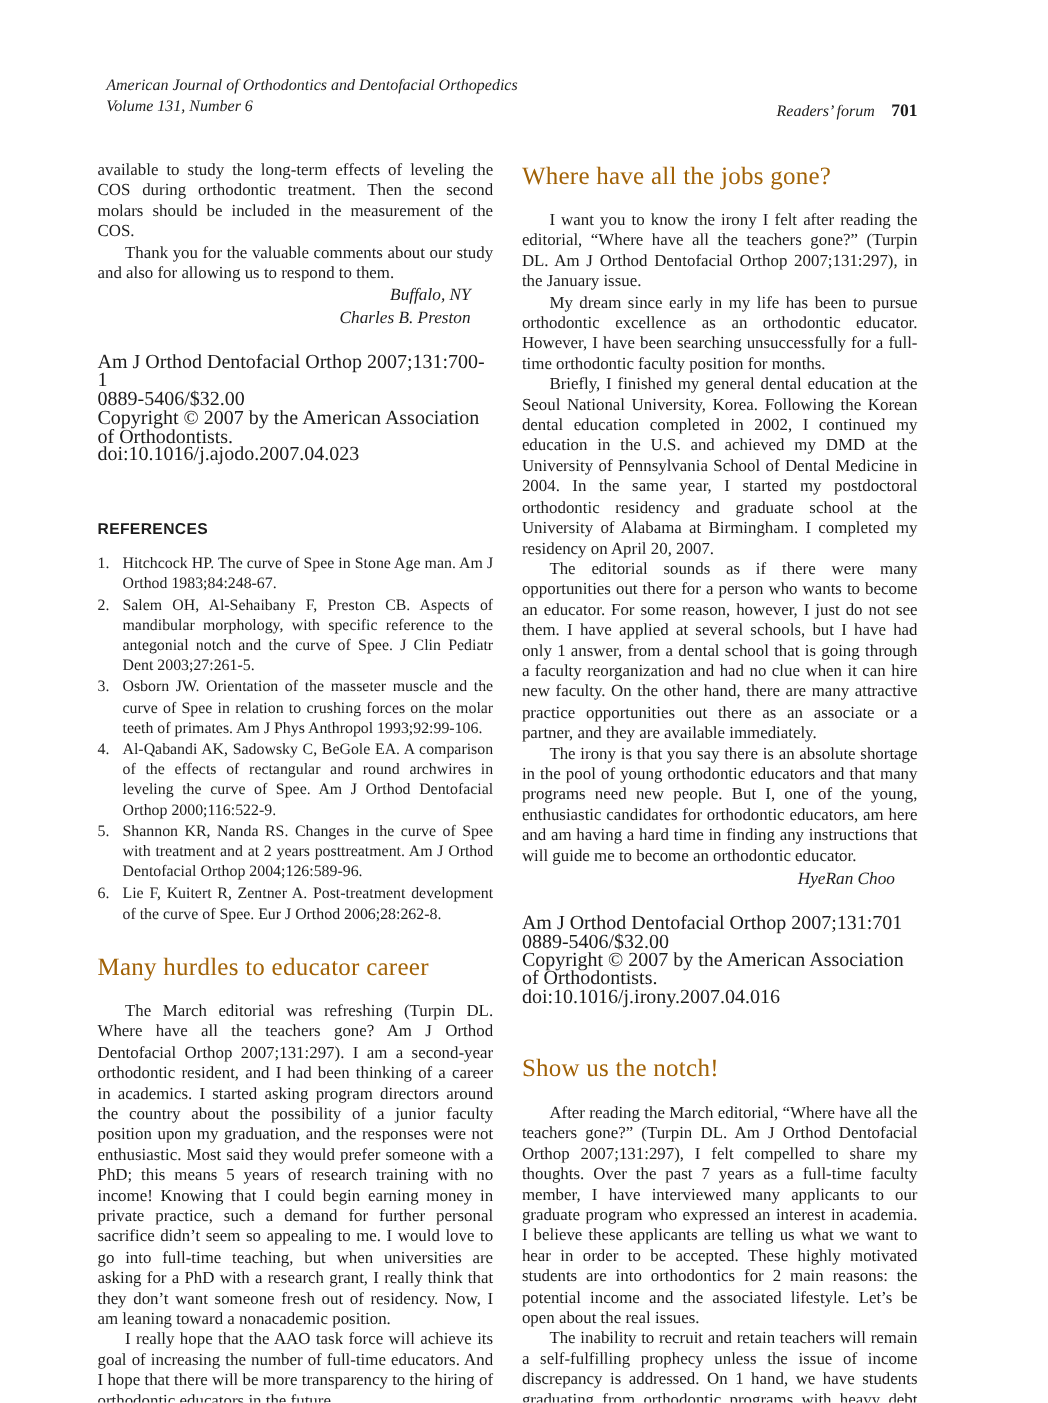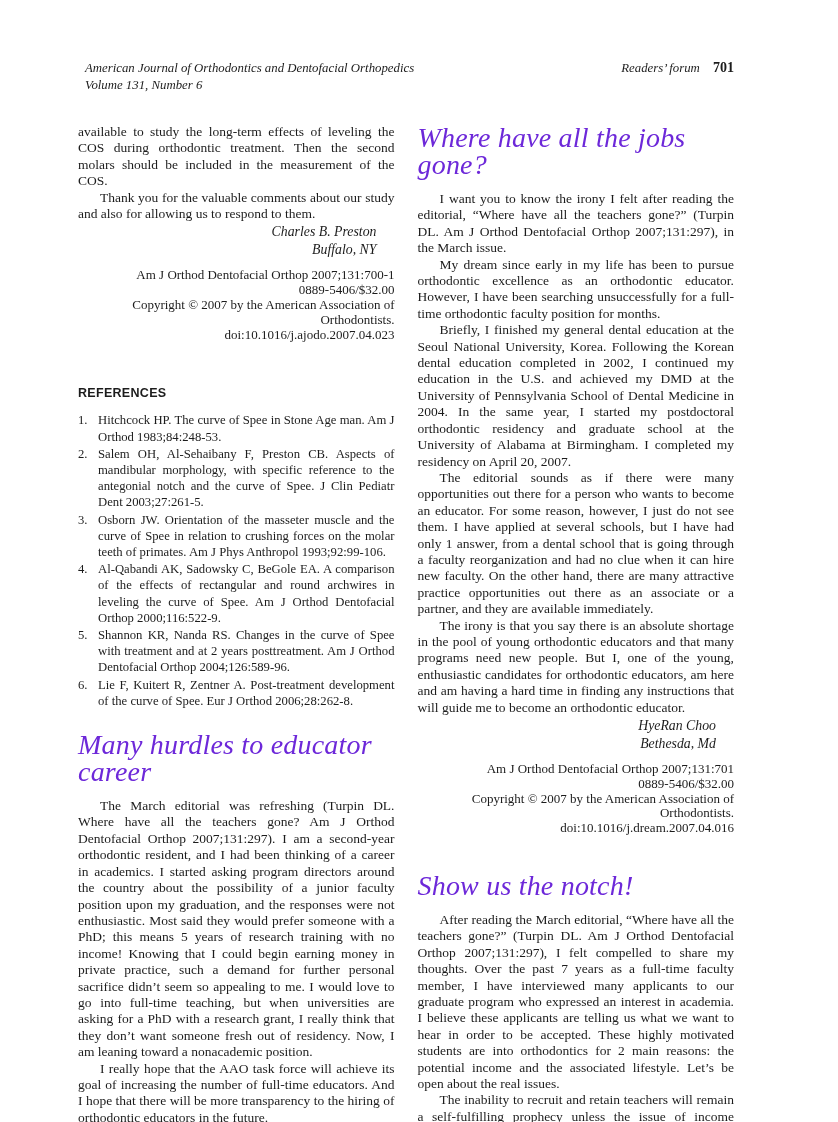--- a/index.html
+++ b/index.html
@@ -15,47 +15,47 @@
     width:802px;height:1122px;
     padding:60px 68px 0 78px;
   }
   
   .runhead{
     display:flex;justify-content:space-between;align-items:flex-start;
     padding-left:7px;
     margin-bottom:30px;
   }
   .runhead-left{font-style:italic;font-size:12.8px;line-height:17px;}
-  .runhead-right{font-size:12.8px;white-space:nowrap;}
+  .runhead-right{font-size:12.8px;white-space:nowrap;margin-top:22px;}
   .runhead-right .forum{font-style:italic;}
   .runhead-right .pageno{font-style:normal;font-weight:bold;font-size:14px;margin-left:10px;}
   
   .columns{display:flex;gap:23px;}
   .col{flex:1;min-width:0;}
   
   .para{
     font-size:13.5px;line-height:16.4px;
     text-align:justify;
     margin:0;
   }
   .para.indent{text-indent:22px;}
   .signature{
     text-align:right;font-style:italic;
     font-size:13.8px;line-height:18px;
     margin:1px 18px 0 0;
   }
   .footnote{
-    font-size:13px;line-height:14.8px;
-    margin-top:9px;
-    text-align:right;
+    font-size:16px;line-height:14.8px;
+    margin-top:20px;
+    text-align:left;
   }
   .letter-title{
-    font-size:28px;font-weight:normal;
+    font-size:20px;font-weight:normal;
     line-height:27px;letter-spacing:.2px;
-    margin:0 0 13px 0;color:#6d28d9;font-style:italic;
+    margin:0 0 13px 0;color:#a16207;
   }
   
   .refs-heading{
     font-family:"Liberation Sans","DejaVu Sans",sans-serif;
     font-weight:bold;font-size:12.5px;letter-spacing:.3px;
     margin:44px 0 12px 0;
   }
   .ref-item{
     display:flex;
     font-size:12.7px;line-height:16.2px;
@@ -84,36 +84,36 @@
   </div>
 
   <div class="columns">
 
     <div class="col">
 
       <div>
         <p class="para">available to study the long-term effects of leveling the COS during orthodontic treatment. Then the second molars should be included in the measurement of the COS.</p>
         <p class="para indent">Thank you for the valuable comments about our study and also for allowing us to respond to them.</p>
         <div class="signature">
+          <div>Buffalo, NY</div>
           <div>Charles B. Preston</div>
-          <div>Buffalo, NY</div>
         </div>
         <div class="footnote">
           <div>Am J Orthod Dentofacial Orthop 2007;131:700-1</div>
           <div>0889-5406/$32.00</div>
           <div>Copyright © 2007 by the American Association of Orthodontists.</div>
           <div>doi:10.1016/j.ajodo.2007.04.023</div>
         </div>
       </div>
 
       <div>
         <div class="refs-heading">REFERENCES</div>
         <div class="ref-item">
           <span class="ref-num">1.</span>
-          <span class="ref-text">Hitchcock HP. The curve of Spee in Stone Age man. Am J Orthod 1983;84:248-53.</span>
+          <span class="ref-text">Hitchcock HP. The curve of Spee in Stone Age man. Am J Orthod 1983;84:248-67.</span>
         </div>
         <div class="ref-item">
           <span class="ref-num">2.</span>
           <span class="ref-text">Salem OH, Al-Sehaibany F, Preston CB. Aspects of mandibular morphology, with specific reference to the antegonial notch and the curve of Spee. J Clin Pediatr Dent 2003;27:261-5.</span>
         </div>
         <div class="ref-item">
           <span class="ref-num">3.</span>
           <span class="ref-text">Osborn JW. Orientation of the masseter muscle and the curve of Spee in relation to crushing forces on the molar teeth of primates. Am J Phys Anthropol 1993;92:99-106.</span>
         </div>
         <div class="ref-item">
@@ -144,34 +144,33 @@
 
         </div>
       </div>
 
     </div>
 
     <div class="col">
 
       <div>
         <h1 class="letter-title">Where have all the jobs gone?</h1>
-        <p class="para indent">I want you to know the irony I felt after reading the editorial, “Where have all the teachers gone?” (Turpin DL. Am J Orthod Dentofacial Orthop 2007;131:297), in the March issue.</p>
+        <p class="para indent">I want you to know the irony I felt after reading the editorial, “Where have all the teachers gone?” (Turpin DL. Am J Orthod Dentofacial Orthop 2007;131:297), in the January issue.</p>
         <p class="para indent">My dream since early in my life has been to pursue orthodontic excellence as an orthodontic educator. However, I have been searching unsuccessfully for a full-time orthodontic faculty position for months.</p>
         <p class="para indent">Briefly, I finished my general dental education at the Seoul National University, Korea. Following the Korean dental education completed in 2002, I continued my education in the U.S. and achieved my DMD at the University of Pennsylvania School of Dental Medicine in 2004. In the same year, I started my postdoctoral orthodontic residency and graduate school at the University of Alabama at Birmingham. I completed my residency on April 20, 2007.</p>
         <p class="para indent">The editorial sounds as if there were many opportunities out there for a person who wants to become an educator. For some reason, however, I just do not see them. I have applied at several schools, but I have had only 1 answer, from a dental school that is going through a faculty reorganization and had no clue when it can hire new faculty. On the other hand, there are many attractive practice opportunities out there as an associate or a partner, and they are available immediately.</p>
         <p class="para indent">The irony is that you say there is an absolute shortage in the pool of young orthodontic educators and that many programs need new people. But I, one of the young, enthusiastic candidates for orthodontic educators, am here and am having a hard time in finding any instructions that will guide me to become an orthodontic educator.</p>
         <div class="signature">
           <div>HyeRan Choo</div>
-          <div>Bethesda, Md</div>
         </div>
         <div class="footnote">
           <div>Am J Orthod Dentofacial Orthop 2007;131:701</div>
           <div>0889-5406/$32.00</div>
           <div>Copyright © 2007 by the American Association of Orthodontists.</div>
-          <div>doi:10.1016/j.dream.2007.04.016</div>
+          <div>doi:10.1016/j.irony.2007.04.016</div>
         </div>
       </div>
 
       <div class="section-money">
         <h1 class="letter-title">Show us the notch!</h1>
         <p class="para indent">After reading the March editorial, “Where have all the teachers gone?” (Turpin DL. Am J Orthod Dentofacial Orthop 2007;131:297), I felt compelled to share my thoughts. Over the past 7 years as a full-time faculty member, I have interviewed many applicants to our graduate program who expressed an interest in academia. I believe these applicants are telling us what we want to hear in order to be accepted. These highly motivated students are into orthodontics for 2 main reasons: the potential income and the associated lifestyle. Let’s be open about the real issues.</p>
         <p class="para indent">The inability to recruit and retain teachers will remain a self-fulfilling prophecy unless the issue of income discrepancy is addressed. On 1 hand, we have students graduating from orthodontic programs with heavy debt loads. On the other hand, students are bombarded with a rich marketing strategy, put together by the orthodontic industry, selling the idea of how much money can be made in private practice. It is difficult to avoid becoming consumed with the idea of</p>
       </div>
 
     </div>

